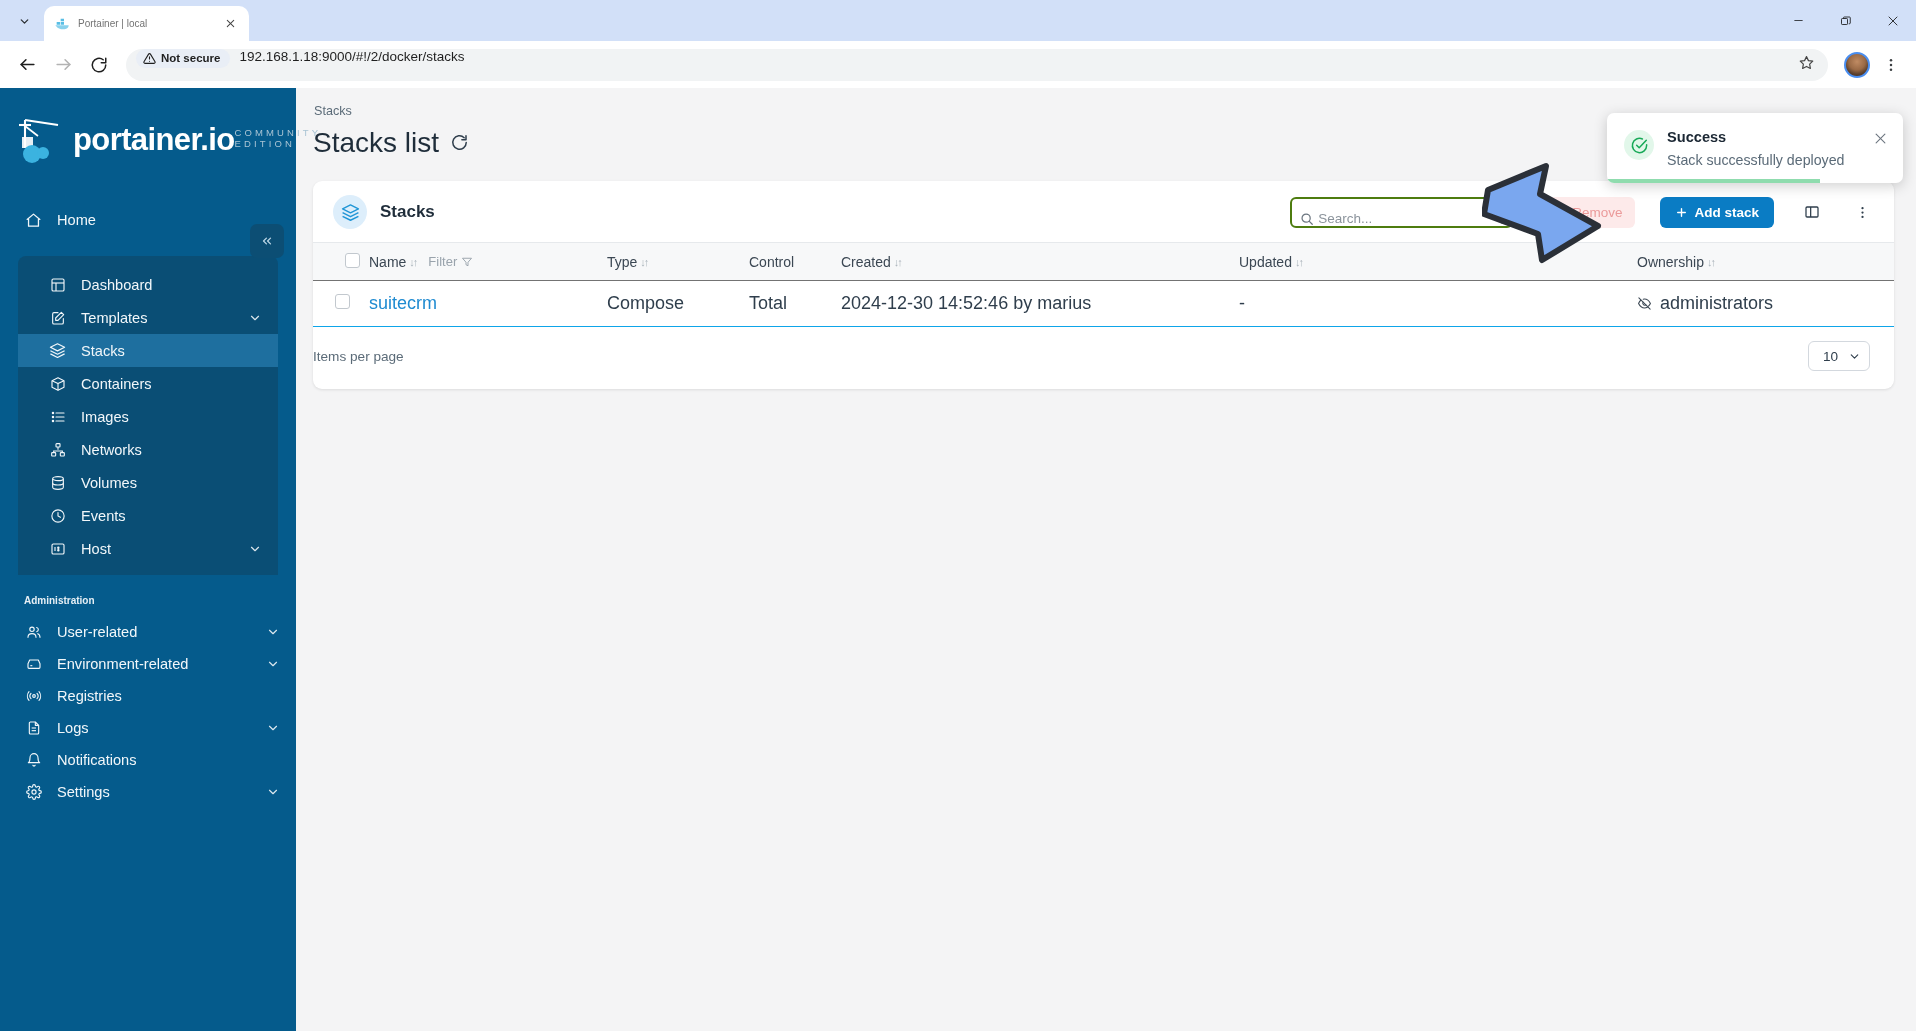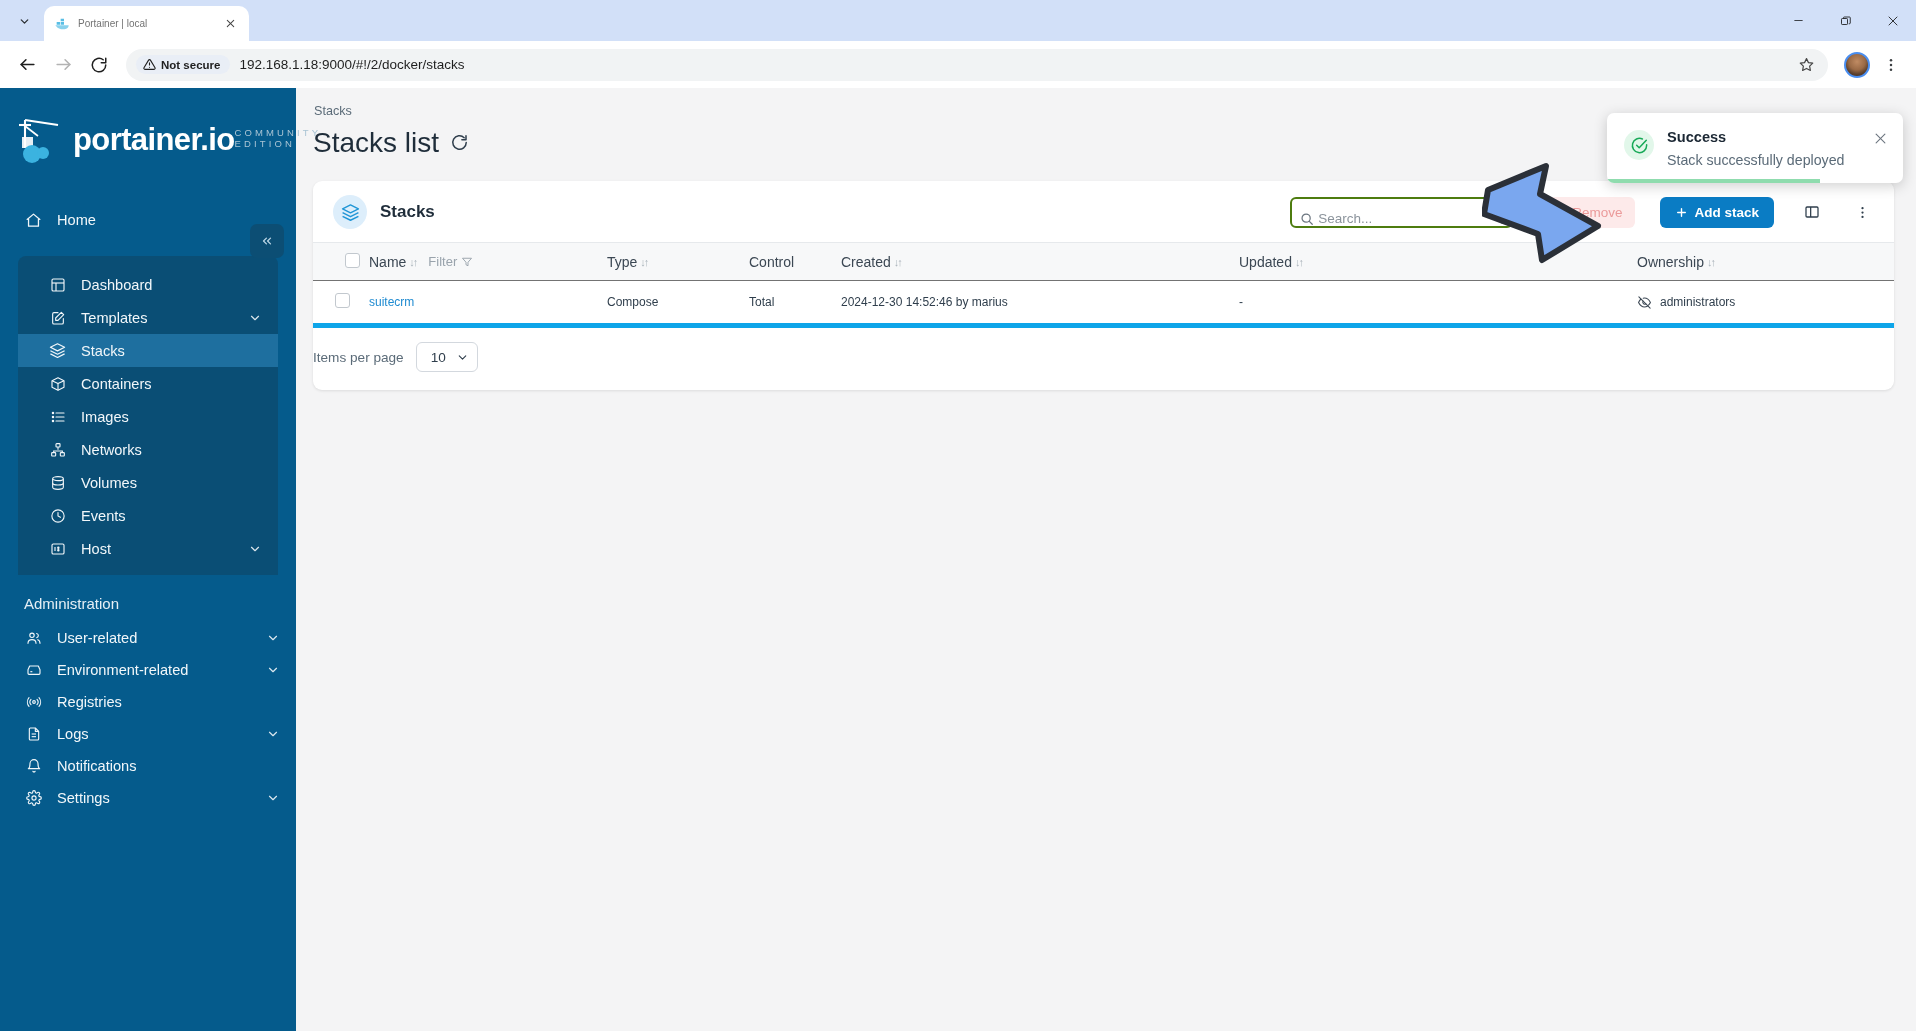--- a/index.html
+++ b/index.html
@@ -41,21 +41,21 @@
     height: 47px; background: #fff; display: flex; align-items: center;
     padding: 0 10px; gap: 2px; flex: 0 0 47px;
   }
   .nav-btn {
     width: 34px; height: 34px; border-radius: 50%; display: flex;
     align-items: center; justify-content: center; color: #1f1f1f;
   }
   .nav-btn.dim { color: #b3b3b3; }
   .omnibox {
     flex: 1; height: 32px; background: #f1f3f4; border-radius: 16px;
-    display: flex; align-items: center; padding: 0 6px 0 10px; margin: 0 8px;
+    display: flex; align-items: flex-start; padding: 0 6px 0 10px; margin: 0 8px;
     position: relative;
   }
   .notsecure {
     display: flex; align-items: center; gap: 5px; background: #e9eef6;
     border-radius: 14px; padding: 3px 10px 3px 7px; margin-right: 9px;
   }
   .notsecure-text { font-size: 11.5px; font-weight: bold; color: #1f1f1f; white-space: nowrap; }
   .url-text { font-size: 13.5px; color: #1f1f1f; white-space: nowrap; }
   .star-btn { position: absolute; right: 8px; width: 28px; height: 28px; border-radius: 50%;
     display:flex; align-items:center; justify-content:center; color:#444;}
@@ -102,21 +102,21 @@
   .env-whale { width: 30px; height: 22px; flex: 0 0 30px; }
   .env-name { flex: 1; font-size: 15px; color: #fff; }
   .env-close {
     width: 24px; height: 24px; border-radius: 5px; background: #0e6293;
     display: flex; align-items: center; justify-content: center; color: #cfe4f1; font-size: 13px;
   }
   .env-nav { margin-top: 4px; }
   .env-nav .nav-item { padding-left: 30px; height: 33px; }
   .env-nav .nav-item.active { background: #1e6f9f; }
   .admin-label {
-    padding: 0 24px; font-size: 15px; color: #e6eff5; margin-bottom: 10px;
+    padding: 0 24px; font-size: 10px; color: #e6eff5; margin-bottom: 10px; font-weight: bold;
   }
 
   
   .main { flex: 1; padding: 16px 22px 0 17px; overflow: hidden; }
   .breadcrumb { font-size: 12.6px; color: #5b6b78; margin-bottom: 9px; padding-left: 1px; }
   .page-title-row { display: flex; align-items: center; gap: 11px; margin-bottom: 22px; }
   .page-title { font-size: 28px; color: #1f2d3a; font-weight: normal; }
   .refresh-ico { width: 20px; height: 20px; color: #2f3e4c; }
 
   .card {
@@ -159,35 +159,35 @@
 
   table { width: 100%; border-collapse: collapse; }
   thead th {
     background: #f7f8f9; border-top: 1px solid #e6e9ec; border-bottom: 1px solid #737373;
     text-align: center; font-weight: normal; font-size: 14px; color: #3b4753;
     padding: 9px 0; height: 38px;
   }
   .th-inner { display: flex; align-items: center; gap: 3px; }
   .sort-ico { color: #aab3bb; font-size: 11px; letter-spacing: -2px; }
   .filter-lbl { color: #99a3ac; font-size: 13px; margin-left: 9px; display: flex; align-items: center; gap: 4px; }
-  tbody td { padding: 12px 0; font-size: 12px; color: #2f3e4c; border-bottom: 5px solid #0ea5e9; height: 44px; }
+  tbody td { padding: 12px 0; font-size: 18px; color: #2f3e4c; border-bottom: 1px solid #0ea5e9; height: 44px; }
   .col-chk { width: 56px; padding-left: 22px !important; }
   .col-name { width: 238px; }
   .col-type { width: 142px; }
   .col-control { width: 92px; }
   .col-created { width: 398px; }
   .col-updated { width: 398px; }
   .chk {
     width: 15px; height: 15px; border: 1px solid #c2c8ce; border-radius: 3px; background: #fff;
     display: inline-block;
   }
   .link { color: #1f8bd1; }
   .ownership-cell { display: flex; align-items: center; gap: 8px; color: #2f3e4c; }
 
-  .pager { display: flex; align-items: center; justify-content: flex-start; padding: 14px 24px 18px 0; gap: 12px; }
+  .pager { display: flex; align-items: center; justify-content: space-between; padding: 14px 24px 18px 0; gap: 12px; }
   .pager-lbl { font-size: 13.6px; color: #5b6b78; }
   .pager-select {
     height: 30px; min-width: 62px; border: 1px solid #d3d8de; border-radius: 6px; background: #fff;
     display: flex; align-items: center; justify-content: space-between; padding: 0 8px 0 14px;
     font-size: 13.6px; color: #2f3e4c; gap: 10px;
   }
 
   
   .toast {
     position: absolute; right: 13px; top: 25px; width: 296px;

